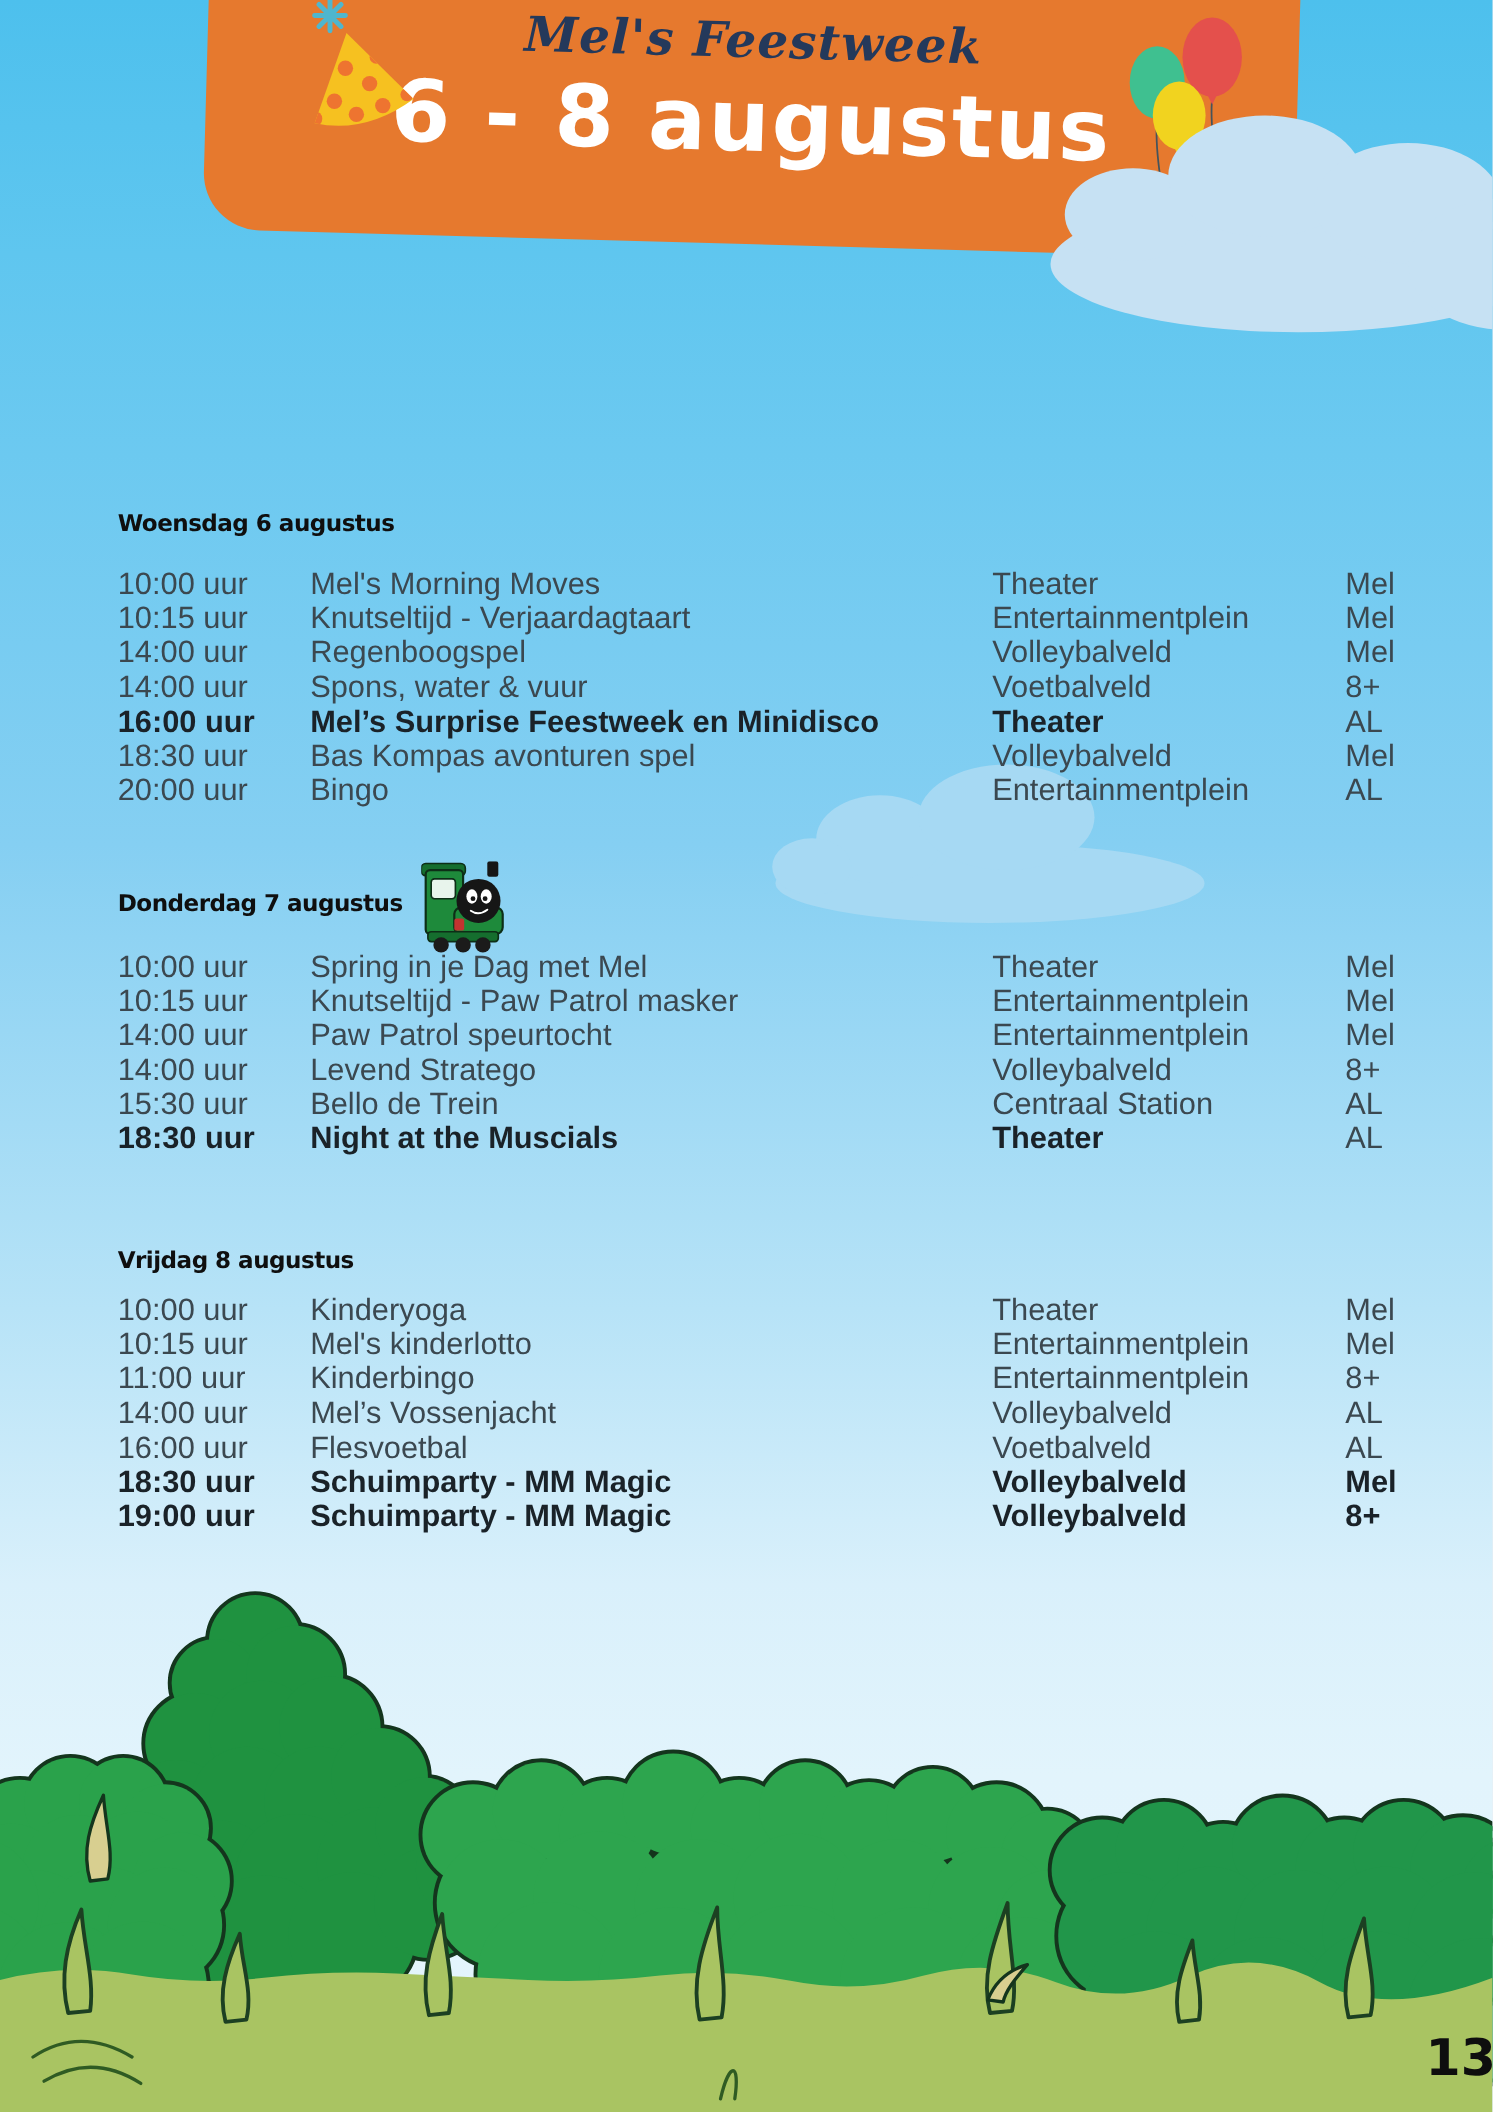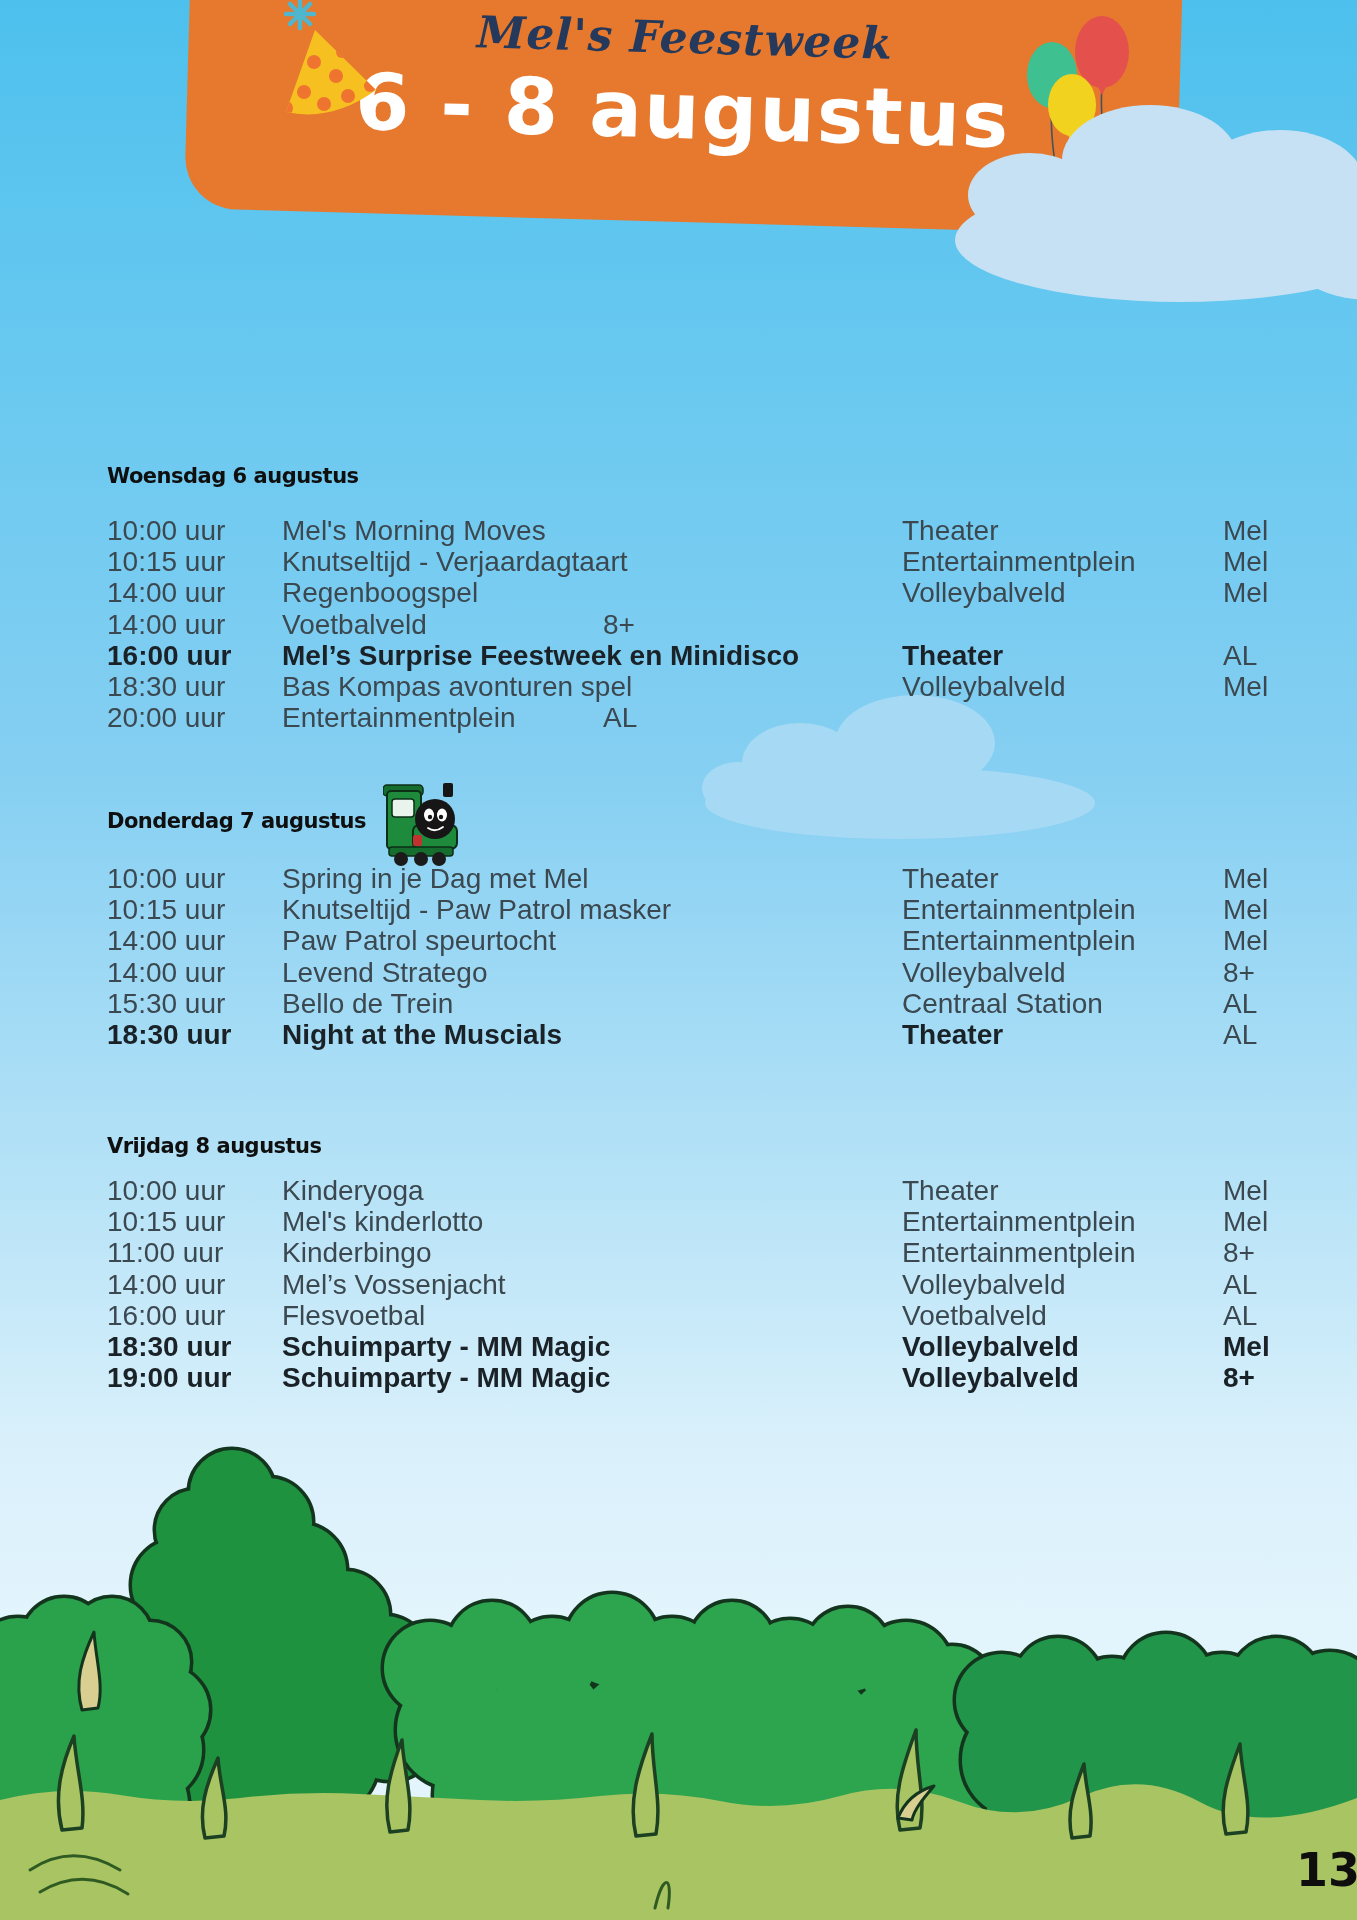--- a/index.html
+++ b/index.html
@@ -127,37 +127,39 @@
       <span class="c g">Mel</span>
     </div>
     <div class="row">
       <span class="c t">14:00 uur</span>
       <span class="c a">Regenboogspel</span>
       <span class="c l">Volleybalveld</span>
       <span class="c g">Mel</span>
     </div>
     <div class="row">
       <span class="c t">14:00 uur</span>
+      <span class="c a">Spons, water &amp; vuur</span>
       <span class="c l">Voetbalveld</span>
       <span class="c g">8+</span>
     </div>
     <div class="row bold">
       <span class="c t">16:00 uur</span>
       <span class="c a">Mel’s Surprise Feestweek en Minidisco</span>
       <span class="c l">Theater</span>
       <span class="c g age-normal">AL</span>
     </div>
     <div class="row">
       <span class="c t">18:30 uur</span>
       <span class="c a">Bas Kompas avonturen spel</span>
       <span class="c l">Volleybalveld</span>
       <span class="c g">Mel</span>
     </div>
     <div class="row">
       <span class="c t">20:00 uur</span>
+      <span class="c a">Bingo</span>
       <span class="c l">Entertainmentplein</span>
       <span class="c g">AL</span>
     </div>
   </div>
 
   <div class="dayhead" style="top:809px">Donderdag 7 augustus</div>
 
   <svg class="deco" style="left:383px;top:783px;z-index:5" width="78" height="84" viewBox="0 0 78 84">
     <rect x="60" y="0" width="10" height="14" rx="2" fill="#161616"></rect>
     <rect x="0" y="2" width="40" height="11" rx="4" fill="#156E2E" stroke="#0D2E17" stroke-width="1.5"></rect>

